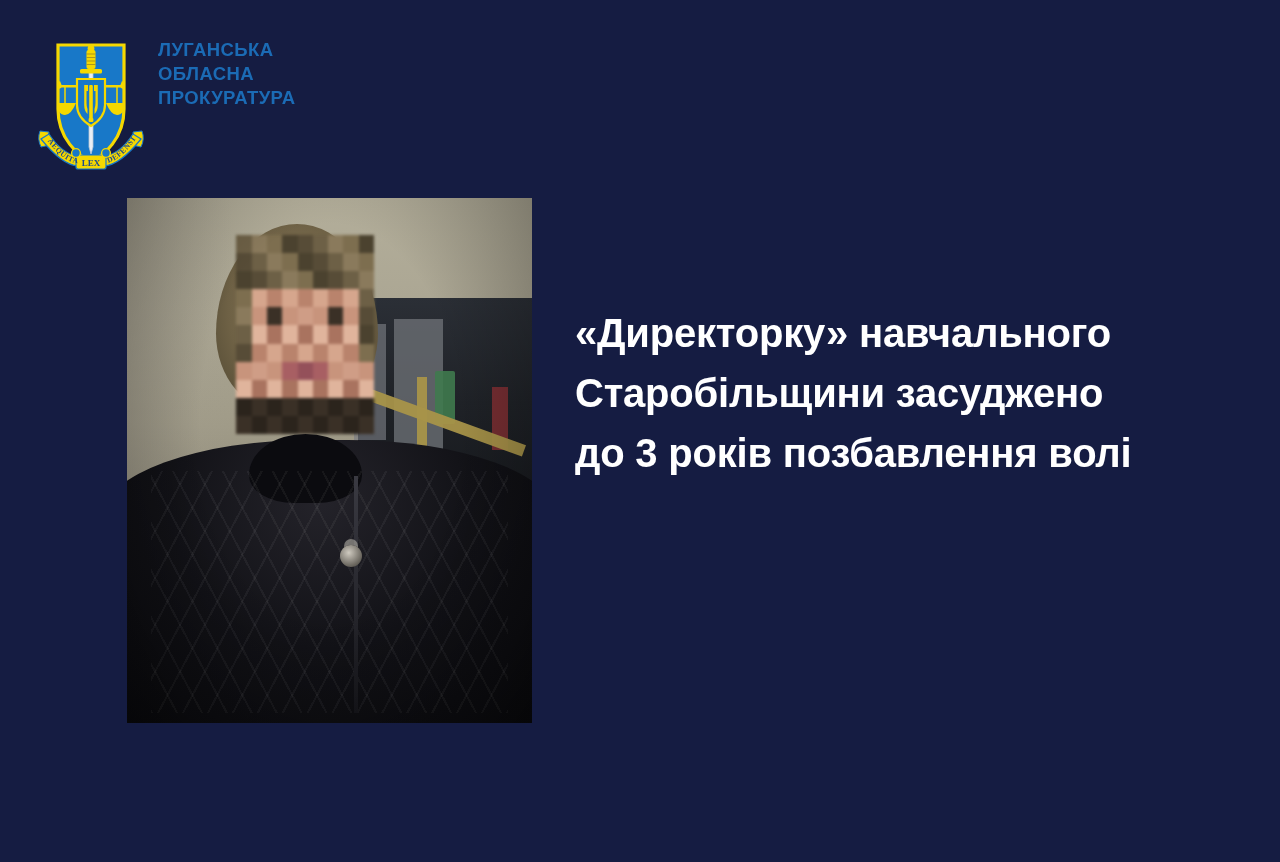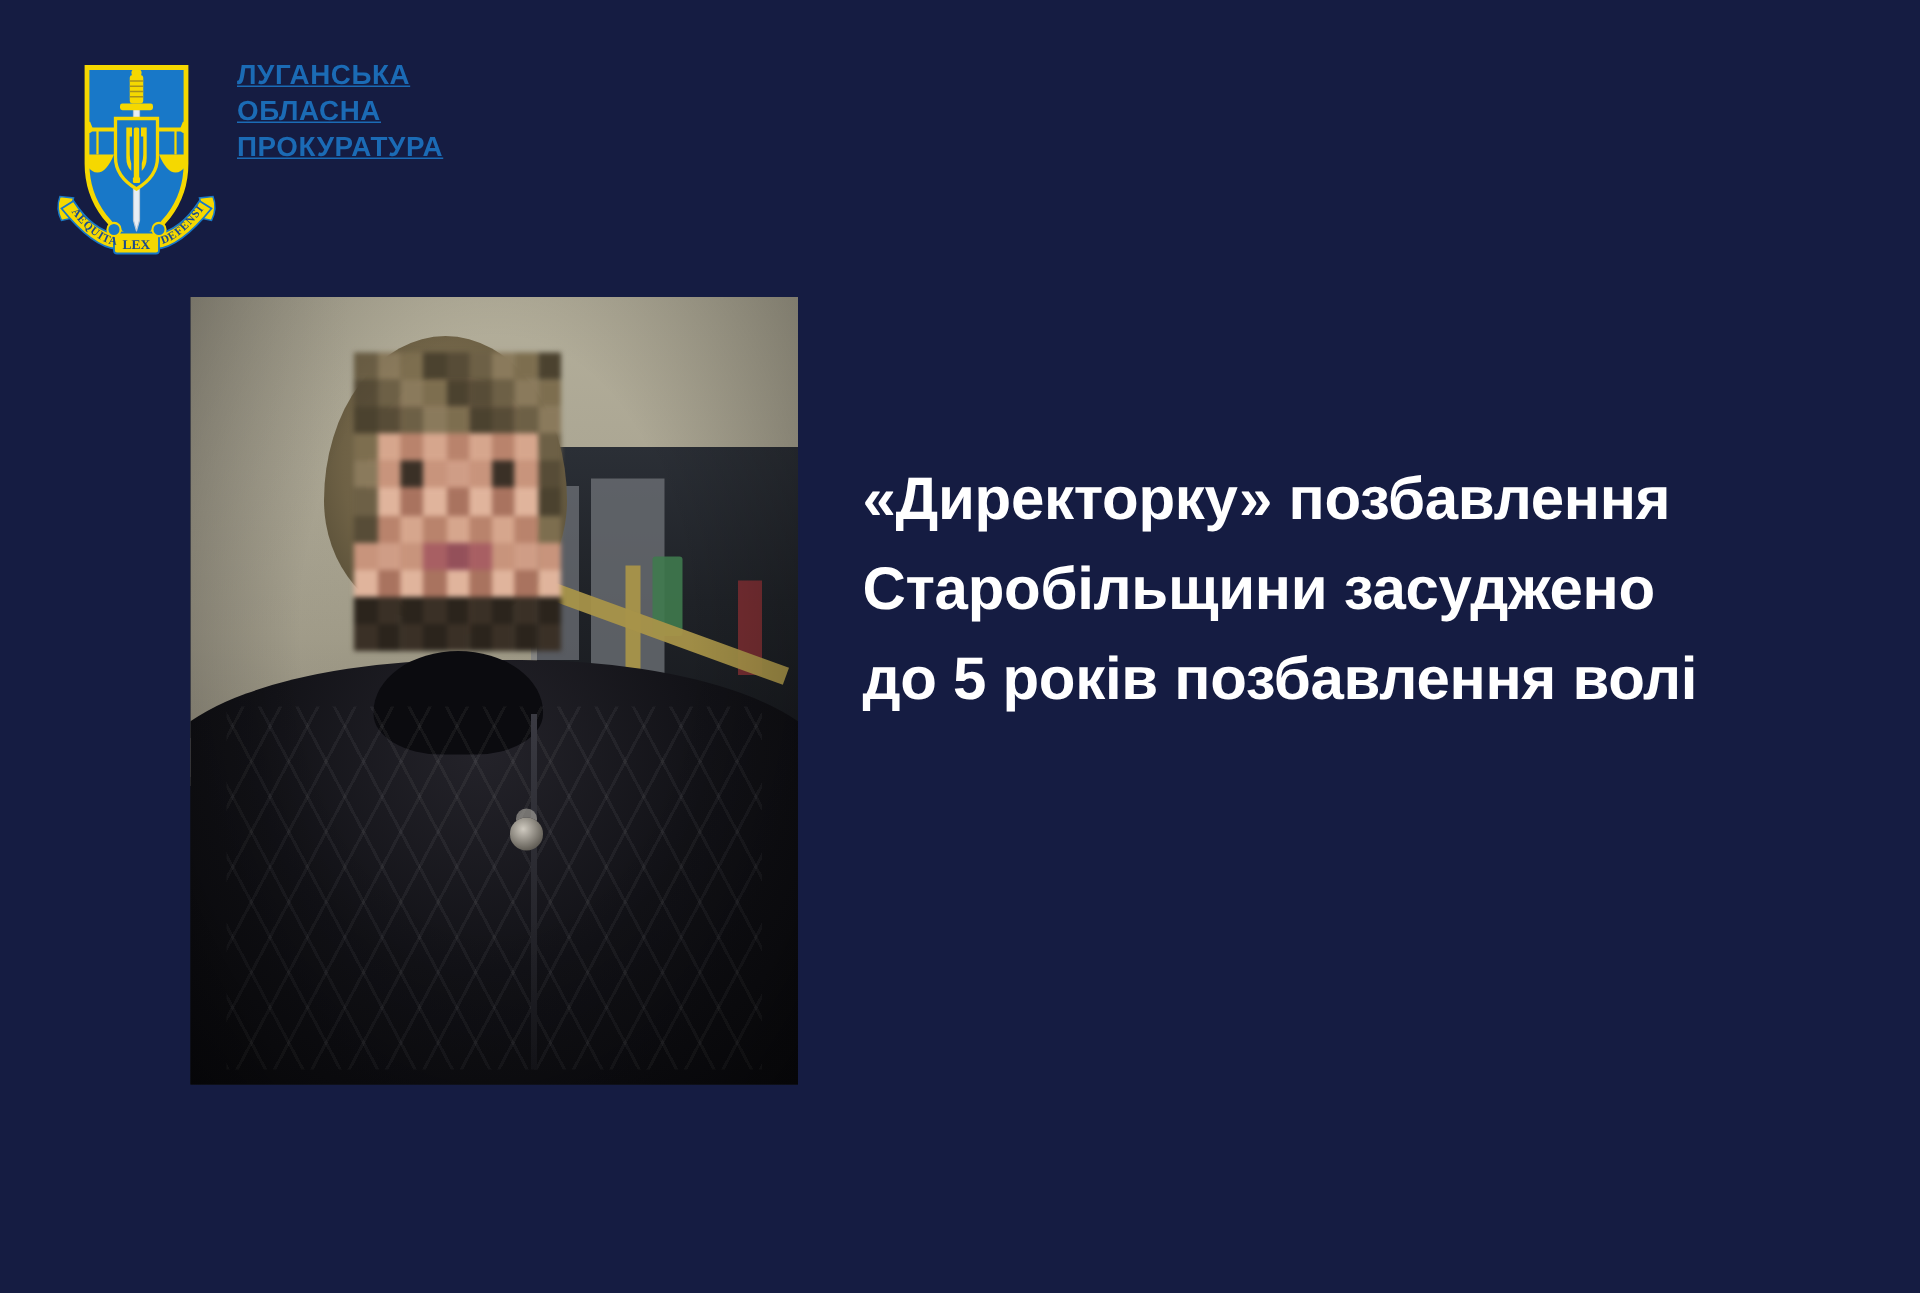--- a/index.html
+++ b/index.html
@@ -42,21 +42,21 @@
     position: absolute;
     left: 138px;
     top: 8px;
     color: #1b6bb5;
     font-weight: bold;
     font-size: 18.5px;
     letter-spacing: 0.4px;
     line-height: 24px;
     text-transform: uppercase;
   }
-  .brand-text div { white-space: nowrap; text-decoration: underline; }
+  .brand-text div { white-space: nowrap; }
 
   
   .photo-frame {
     position: absolute;
     left: 127px;
     top: 198px;
     width: 405px;
     height: 525px;
     overflow: hidden;
     background: #0e0e0e;
@@ -457,18 +457,18 @@
       <div class="ph-body"></div>
       <div class="ph-collar"></div>
       <div class="ph-quilt"></div>
       <div class="ph-zip"></div>
       <div class="ph-pendant"></div>
       <div class="ph-vignette"></div>
     </div>
   </div>
 
   <div class="headline">
-    <div>«Директорку» позбавлення</div>
+    <div>«Директорку» навчального</div>
     <div>Старобільщини засуджено</div>
-    <div>до 5 років позбавлення волі</div>
+    <div>до 3 років позбавлення волі</div>
   </div>
 
 </div>
 
 </body></html>

